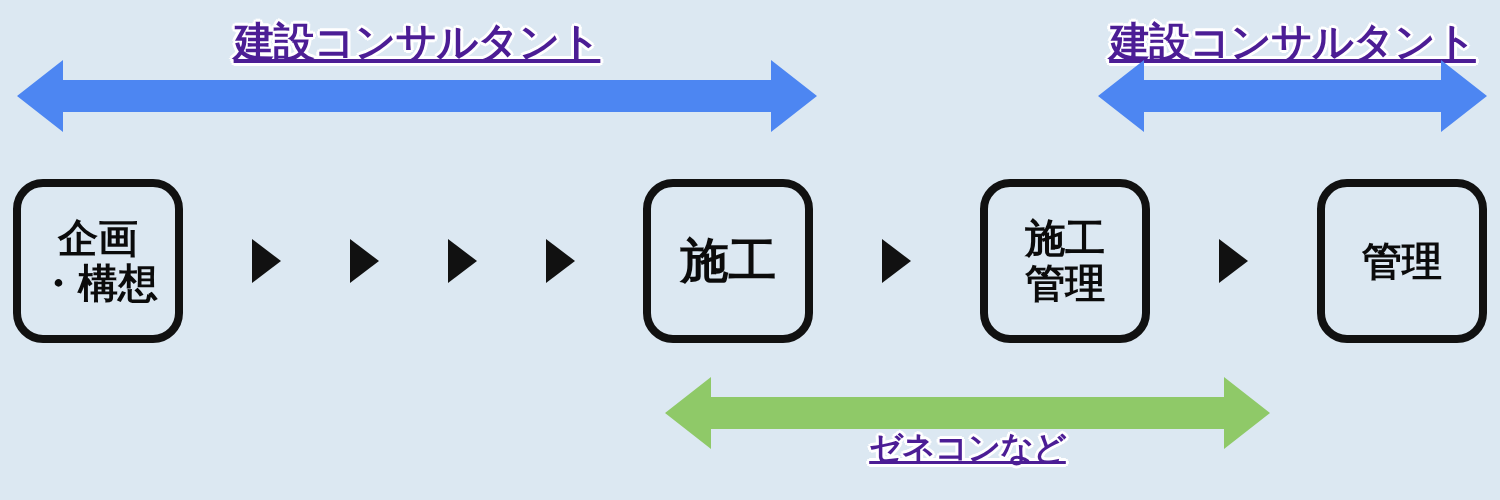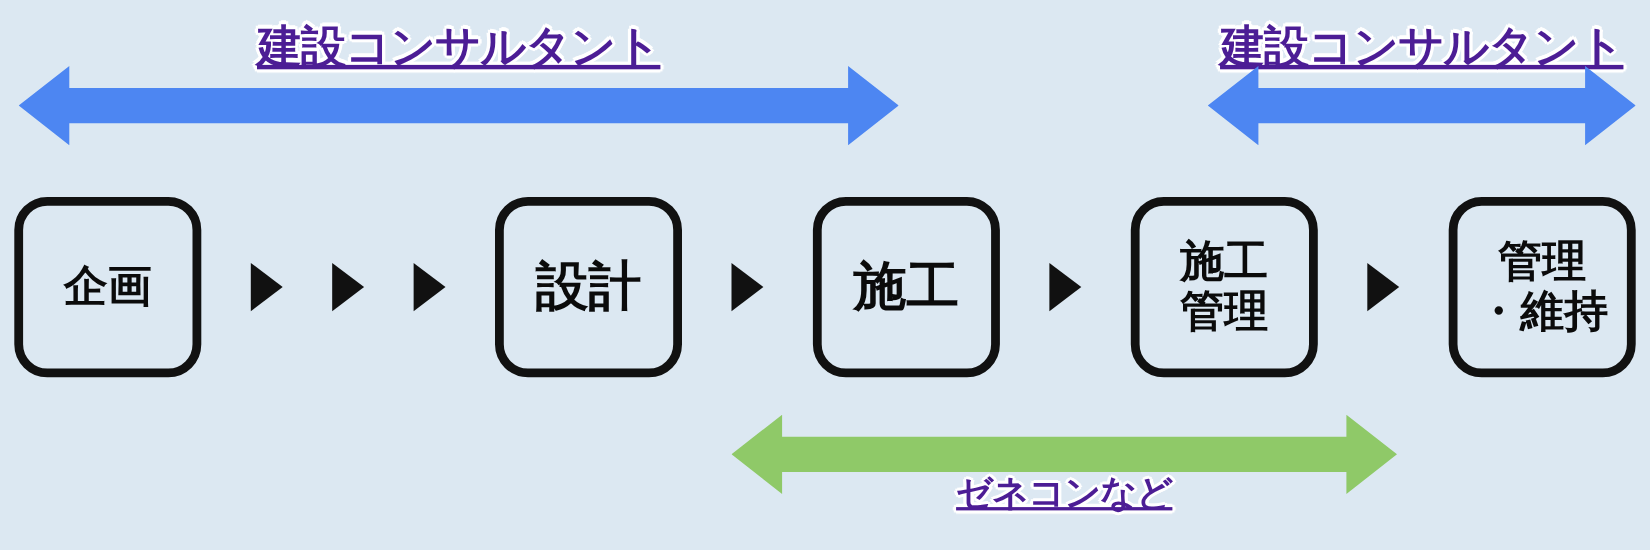--- a/index.html
+++ b/index.html
@@ -101,48 +101,44 @@
 
   <div class="range-label label-consultant-right">建設コンサルタント</div>
   <svg class="range-arrow arrow-blue-right" viewBox="0 0 389 72">
     <polygon points="0,36 46,0 46,20 343,20 343,0 389,36 343,72 343,52 46,52 46,72" fill="#4d86f2"></polygon>
   </svg>
 
   <div class="flow-row">
 
     <div class="step-box two-line">
       <span class="step-line">企画</span>
+      <span class="step-line">・構想</span>
     </div>
     <div class="flow-triangle"></div>
 
     <div class="flow-triangle"></div>
 
     <div class="flow-triangle"></div>
 
-    <div class="step-box">
-      <span class="step-line">設計</span>
-
-    </div>
     <div class="flow-triangle"></div>
 
     <div class="step-box">
       <span class="step-line">施工</span>
 
     </div>
     <div class="flow-triangle"></div>
 
     <div class="step-box two-line">
       <span class="step-line">施工</span>
       <span class="step-line">管理</span>
     </div>
     <div class="flow-triangle"></div>
 
     <div class="step-box two-line">
       <span class="step-line">管理</span>
-      <span class="step-line">・維持</span>
     </div>
 
   </div>
 
   <svg class="range-arrow arrow-green" viewBox="0 0 605 72">
     <polygon points="0,36 46,0 46,20 559,20 559,0 605,36 559,72 559,52 46,52 46,72" fill="#8fc968"></polygon>
   </svg>
   <div class="range-label label-contractor">ゼネコンなど</div>
 
 </div>

